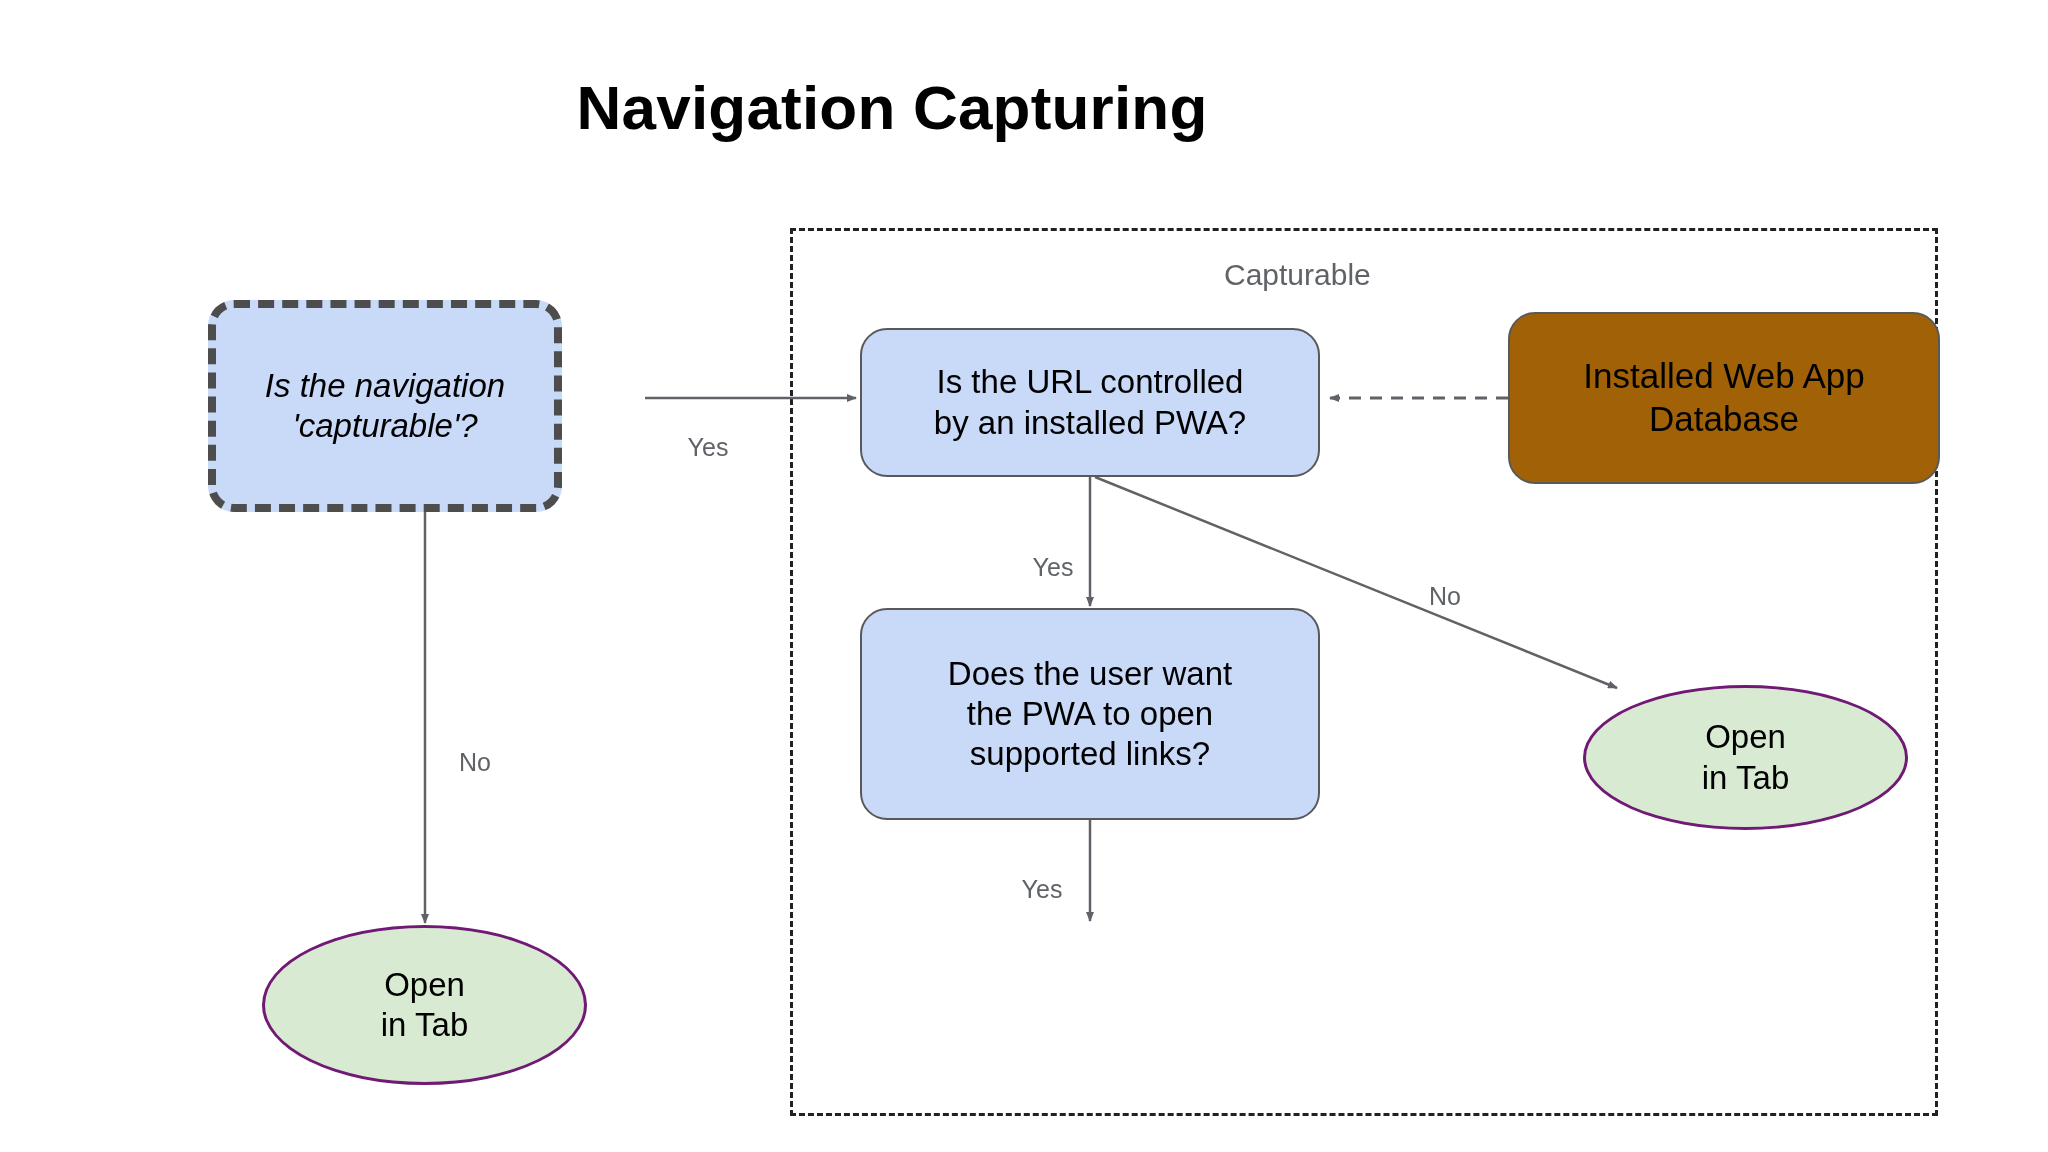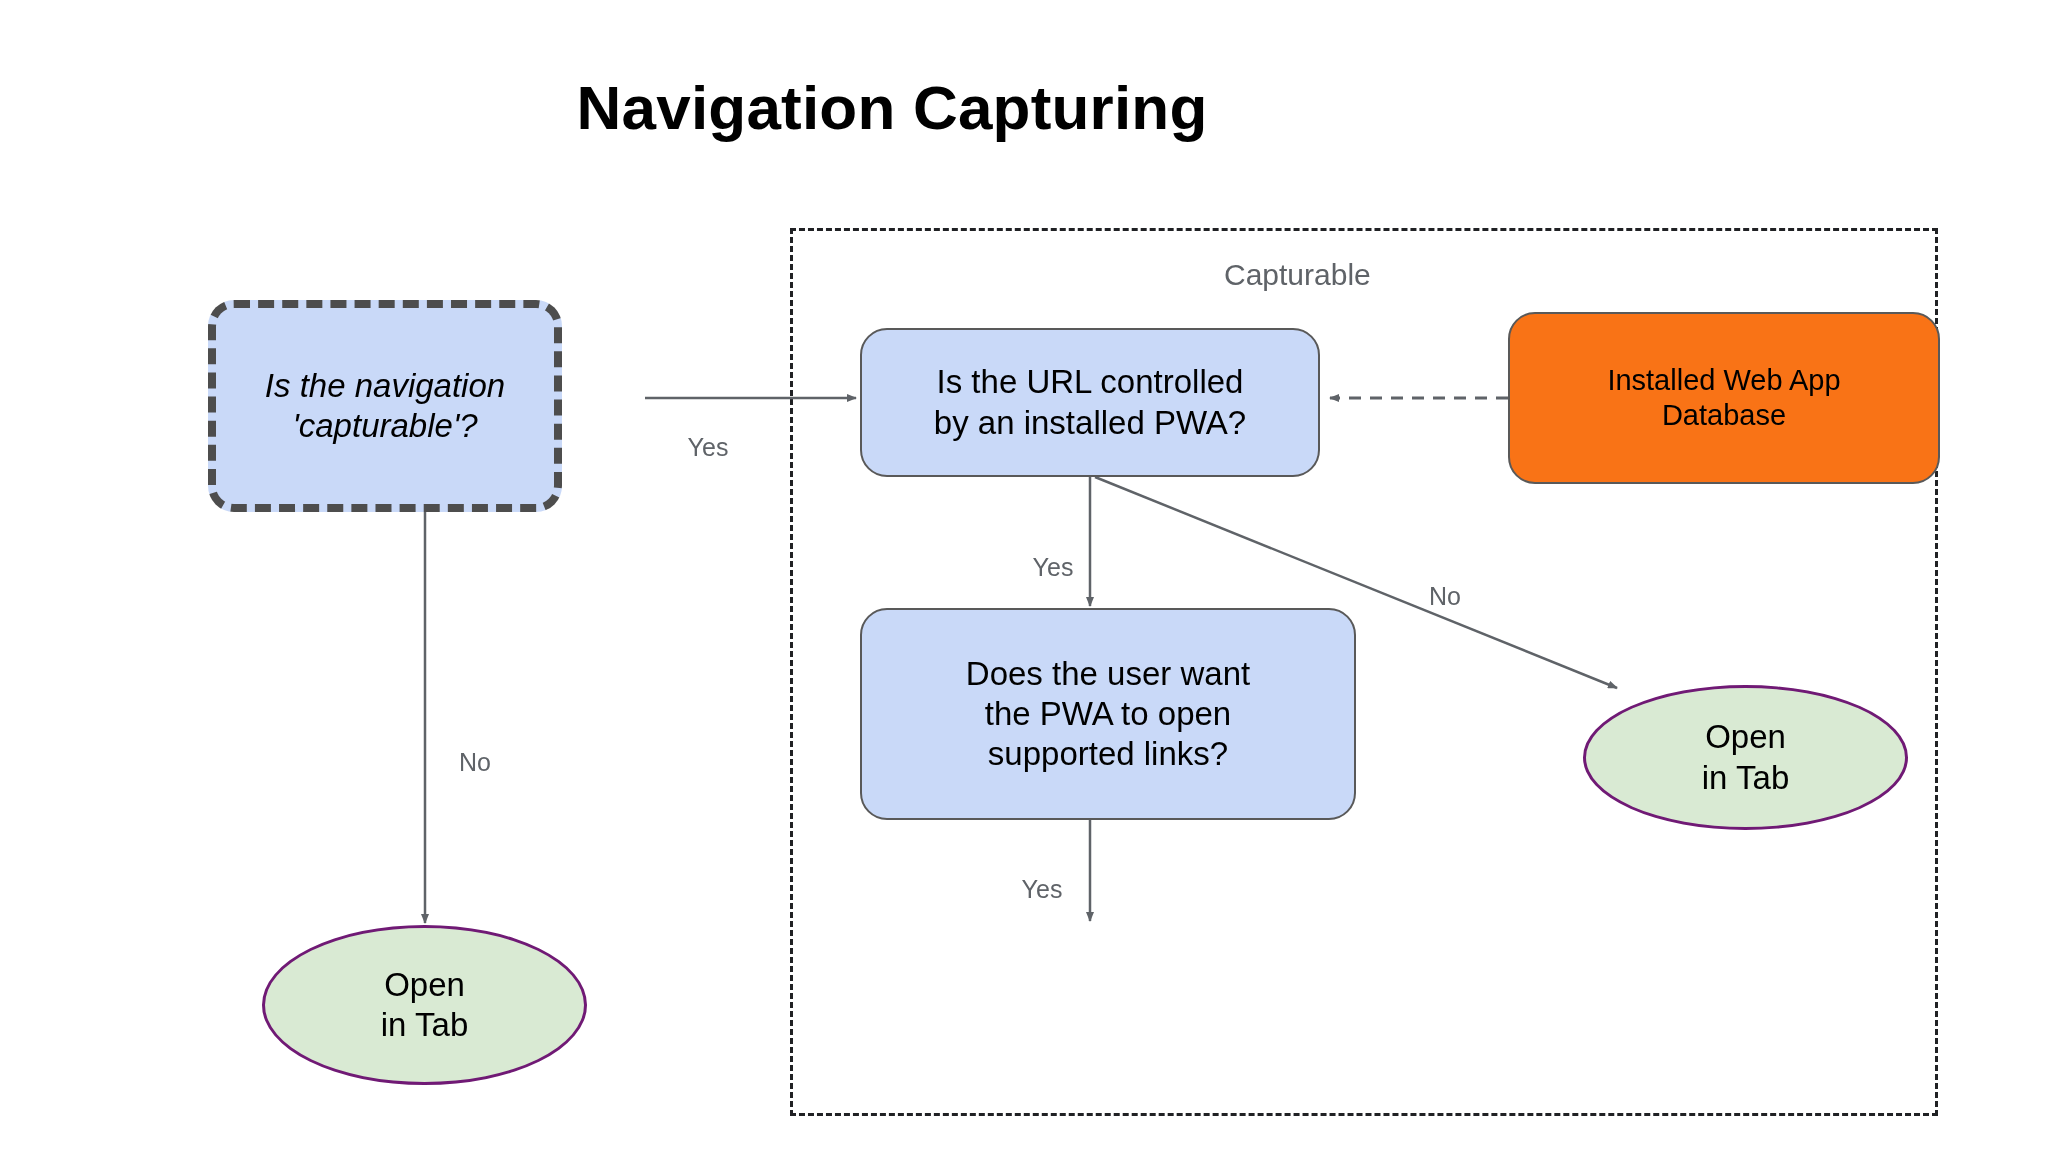--- a/index.html
+++ b/index.html
@@ -69,23 +69,23 @@
     border: 2px solid #595959;
     font-size: 33px;
   }
   .n-blue-dashed {
     background: #c9d9f8;
     border: 8px dashed #4d4d4d;
     border-radius: 26px;
     font-size: 33px;
   }
   .n-gray {
-    background: #f97316;
+    background: #a16207;
     border: 2px solid #595959;
-    font-size: 29px;
+    font-size: 35px;
   }
   .n-pink-dashed {
     background: #f4cccc;
     border: 8px dashed #111111;
     border-radius: 24px;
     font-size: 33px;
   }
   .n-green-ellipse {
     background: #d9ead3;
     border: 3px solid #701a75;
@@ -142,21 +142,21 @@
 
   <div class="node node-rect n-blue-dashed" style="left:208px; top:300px; width:354px; height:212px;font-style:italic;">Is the navigation
 'capturable'?</div>
 
   <div class="node node-rect n-blue" style="left:860px; top:328px; width:460px; height:149px;">Is the URL controlled
 by an installed PWA?</div>
 
   <div class="node node-rect n-gray" style="left:1508px; top:312px; width:432px; height:172px;">Installed Web App
 Database</div>
 
-  <div class="node node-rect n-blue" style="left:860px; top:608px; width:496px; height:212px;">Does the user want
+  <div class="node node-rect n-blue" style="left:860px; top:608px; width:460px; height:212px;">Does the user want
 the PWA to open
 supported links?</div>
 
 
   <div class="node n-green-ellipse" style="left:262px; top:925px; width:325px; height:160px;">Open
 in Tab</div>
 
   <div class="node n-green-ellipse" style="left:1583px; top:685px; width:325px; height:145px;">Open
 in Tab</div>
 

